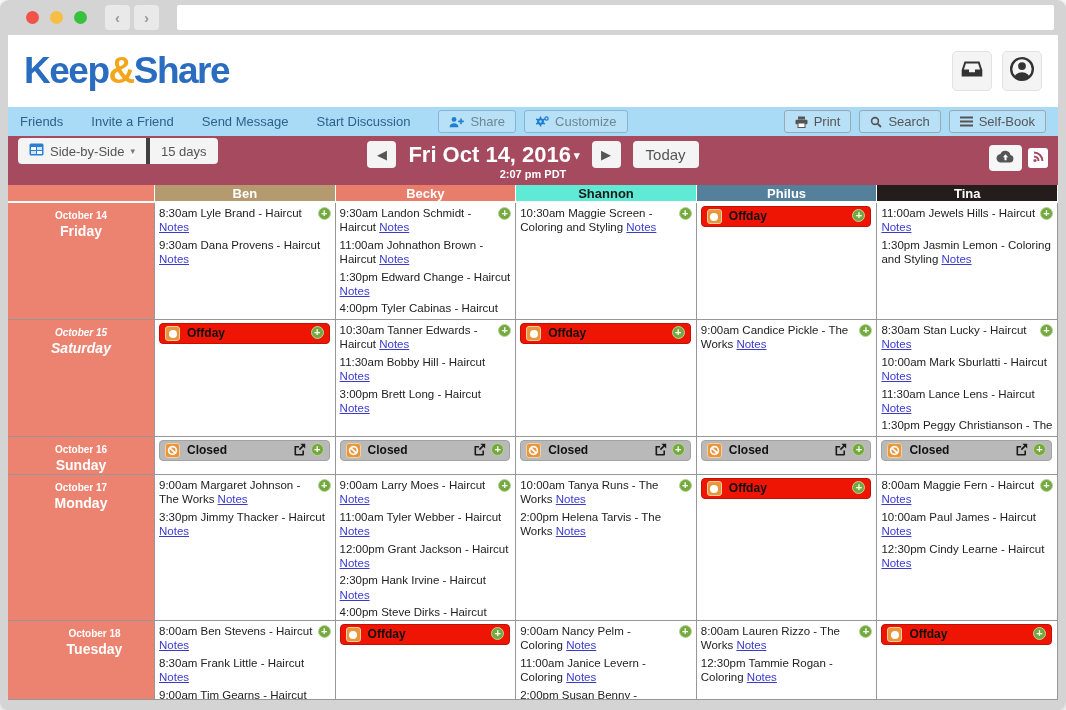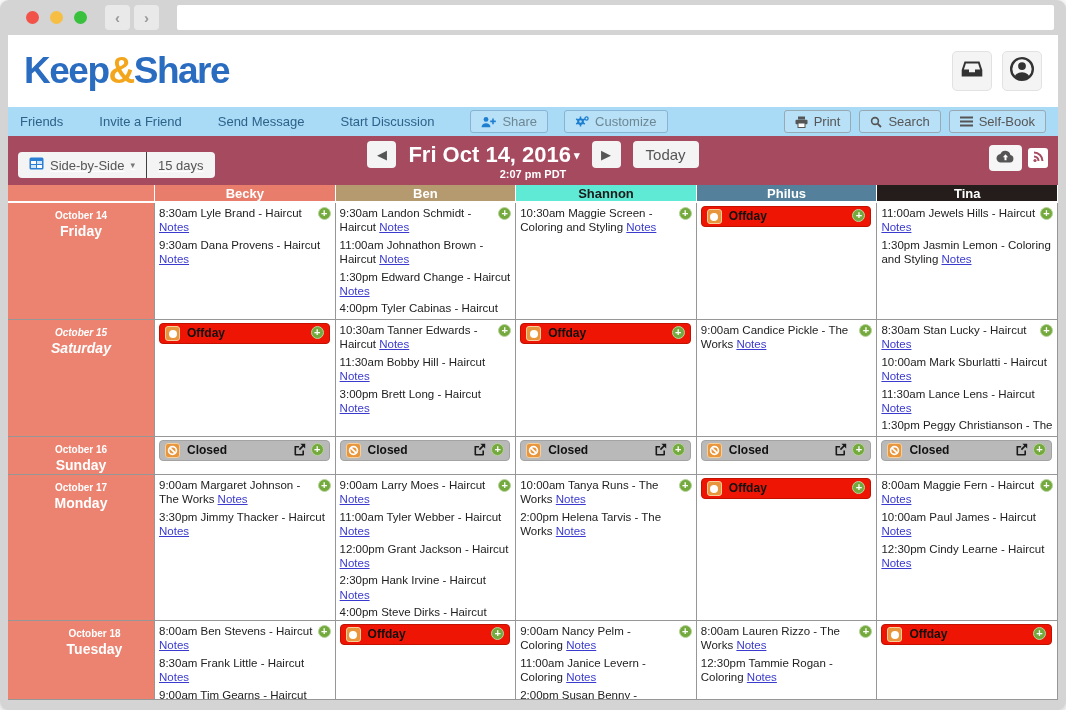--- a/index.html
+++ b/index.html
@@ -18,32 +18,32 @@
   .content { margin: 0 8px; height: 665px; background: #ffffff; overflow: hidden; }
 
   
   .logoband { height: 72px; display: flex; align-items: center; justify-content: space-between; padding: 0 16px 0 16px; background: #ffffff; }
   .logo { font-size: 37px; font-weight: bold; color: #2a6cc0; letter-spacing: -1.5px; }
   .logo .amp { color: #f3a61b; }
   .logo-btns { display: flex; gap: 10px; }
   .sq-btn { width: 40px; height: 40px; background: #f4f4f4; border: 1px solid #e2e2e2; border-radius: 5px; display: flex; align-items: center; justify-content: center; cursor: pointer; }
 
   
-  .navbar { height: 29px; background: #a9daf6; display: flex; align-items: center; padding: 0 12px; font-size: 13px; gap: 8px; }
+  .navbar { height: 29px; background: #a9daf6; display: flex; align-items: center; padding: 0 12px; font-size: 13px; }
   .navlink { color: #2d6389; margin-right: 28px; cursor: pointer; }
   .pill { display: flex; align-items: center; gap: 6px; border: 1px solid #86b4d2; border-radius: 3px; padding: 3px 10px; color: #6d8793; cursor: pointer; background: rgba(255,255,255,.18); margin-right: 8px; white-space: nowrap; }
   .pill svg { display: block; }
   .nav-right { margin-left: auto; display: flex; }
   .pill.gray { color: #565656; border-color: #98a9b4; }
 
   
   .datebar { height: 49px; background: #a54a5f; position: relative; color: #ffffff; }
-  .db-left { position: absolute; left: 10px; top: 16px; display: flex; background: #f4f4f4; border-radius: 4px; overflow: hidden; text-decoration: underline; }
+  .db-left { position: absolute; left: 10px; top: 2px; display: flex; background: #f4f4f4; border-radius: 4px; overflow: hidden; text-decoration: underline; }
   .seg { padding: 5px 11px; font-size: 13px; color: #555; display: flex; align-items: center; gap: 6px; cursor: pointer; white-space: nowrap; }
-  .seg + .seg { border-left: 1px solid #404040; }
+  .seg + .seg { border-left: 4px solid #404040; }
   .db-center { position: absolute; left: 0; right: 0; top: 5px; display: flex; flex-direction: column; align-items: center; }
   .db-center-row { display: flex; align-items: center; gap: 12px; }
   .arrowbtn { width: 29px; height: 27px; background: #f4f4f4; border-radius: 4px; color: #555; display: flex; align-items: center; justify-content: center; font-size: 13px; cursor: pointer; }
   .db-title { font-size: 22px; font-weight: bold; cursor: pointer; white-space: nowrap; }
   .db-title .caret { font-size: 11px; vertical-align: 3px; margin-left: 3px; }
   .todaybtn { background: #f4f4f4; color: #555; border-radius: 4px; padding: 5px 13px; font-size: 15px; cursor: pointer; }
   .db-time { font-size: 11px; font-weight: bold; margin-top: 0px; }
   .db-right { position: absolute; right: 10px; top: 9px; display: flex; align-items: center; gap: 6px; }
   .cloudbtn { width: 33px; height: 26px; background: #f6f6f6; border-radius: 4px; display: flex; align-items: center; justify-content: center; cursor: pointer; }
   .rssbtn { width: 20px; height: 20px; background: #ffffff; border-radius: 3px; display: flex; align-items: center; justify-content: center; cursor: pointer; }
@@ -219,22 +219,22 @@
                   <path d="M2 2.5a8.5 8.5 0 0 1 8.5 8.5"></path>
                 </g>
                 <circle cx="3" cy="10.5" r="1.6" fill="#a54a5f"></circle>
               </svg></span>
         </div>
       </div>
     </div>
 
     <div class="grid" id="calendar-grid">
         <div class="hdr lblhdr"></div>
+        <div class="hdr" style="background: rgb(180, 154, 110); color: rgb(255, 255, 255);">Ben</div>
         <div class="hdr" style="background: rgb(233, 125, 107); color: rgb(255, 255, 255);">Becky</div>
-        <div class="hdr" style="background: rgb(180, 154, 110); color: rgb(255, 255, 255);">Ben</div>
         <div class="hdr" style="background: #5eead4; color: rgb(26, 26, 26);">Shannon</div>
         <div class="hdr" style="background: rgb(84, 128, 155); color: rgb(255, 255, 255);">Philus</div>
         <div class="hdr" style="background: rgb(36, 29, 28); color: rgb(255, 255, 255);">Tina</div>
         <div class="lblcell" style="height: 117px;">
           <div class="lbl-date">October 14</div>
           <div class="lbl-day">Friday</div>
         </div>
         <div class="cell" style="height: 117px;">
           <div class="plus">+</div>
           <div class="event">8:30am Lyle Brand - Haircut <a class="notes">Notes</a></div>

